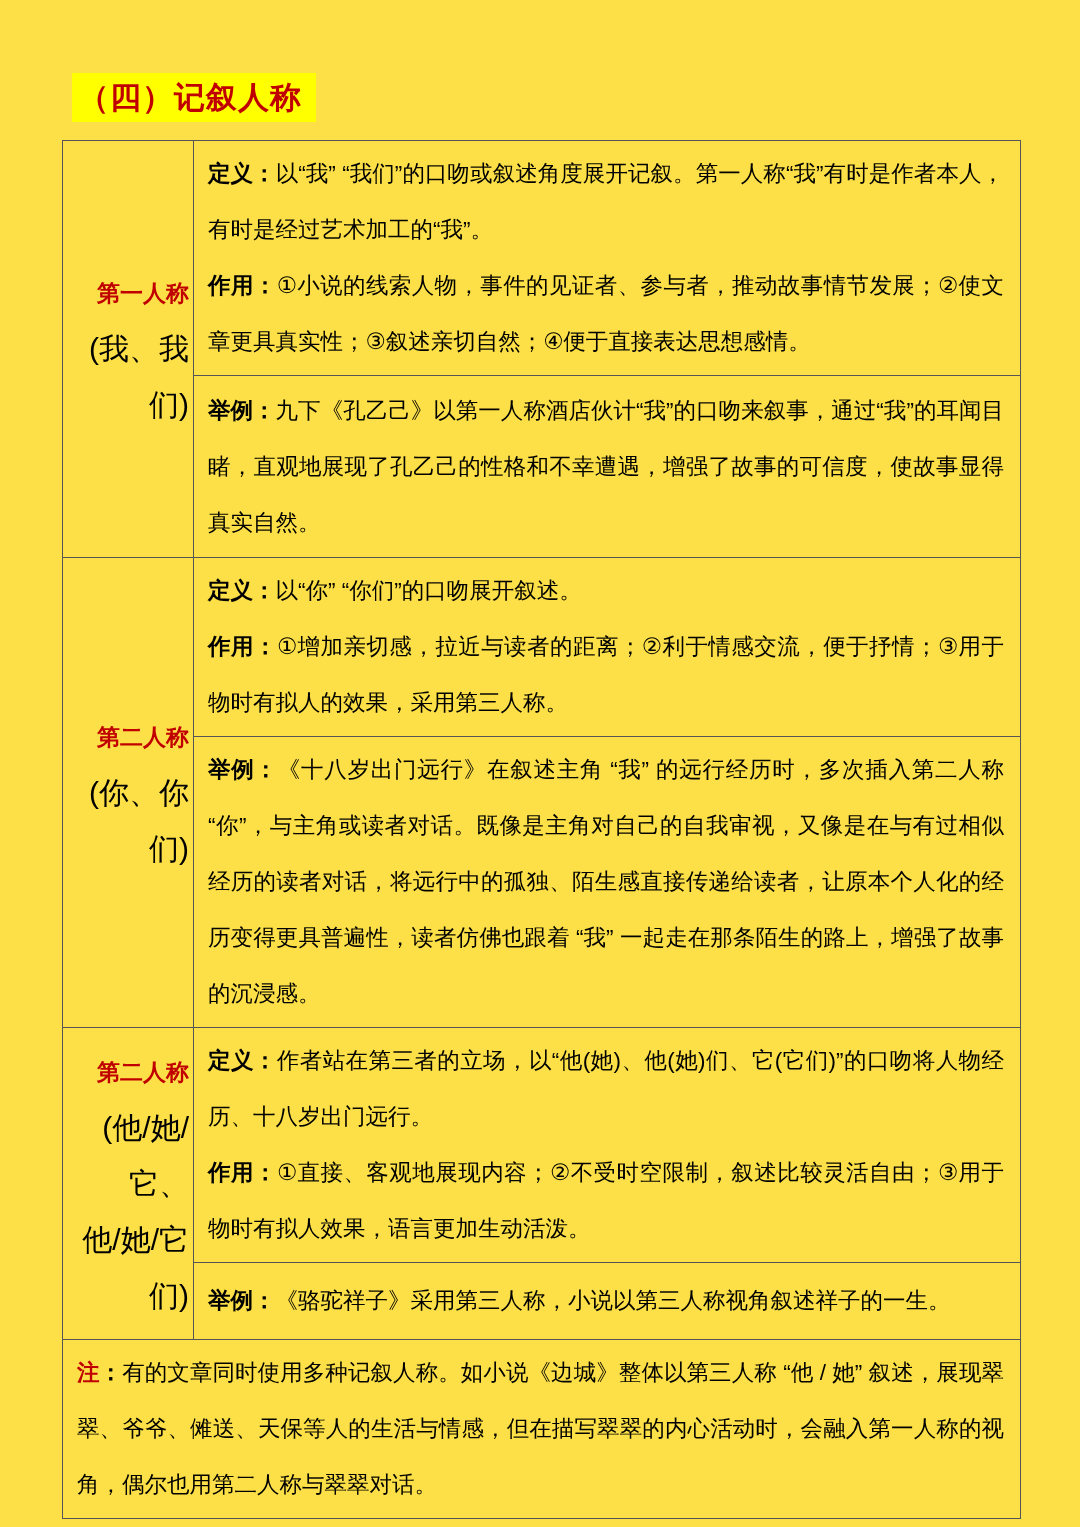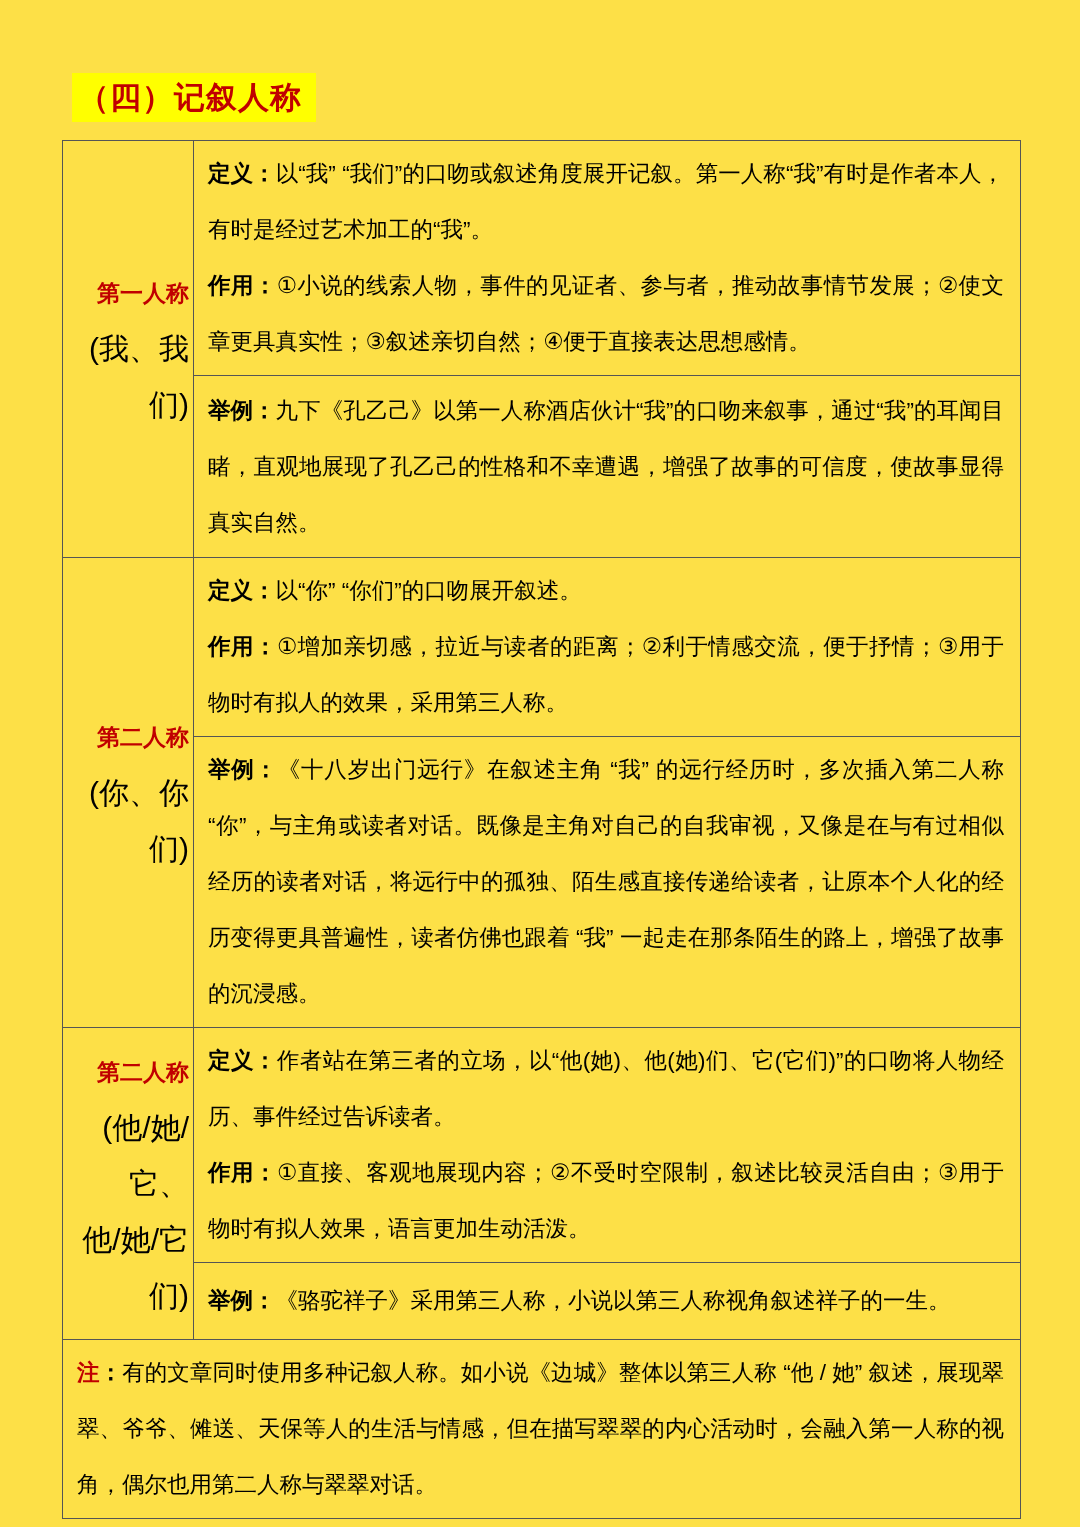--- a/index.html
+++ b/index.html
@@ -125,21 +125,21 @@
         </td>
       </tr>
 
       <tr>
         <td class="label-cell" rowspan="2">
           <div class="row-label">第二人称</div>
           <div class="row-sublabel">(他/她/它、
 他/她/它们)</div>
         </td>
         <td class="content-cell" style="height:223px">
-          <p><span class="seg-label">定义：</span><span>作者站在第三者的立场，以“他(她)、他(她)们、它(它们)”的口吻将人物经历、事件经过告诉读者。</span></p>
+          <p><span class="seg-label">定义：</span><span>作者站在第三者的立场，以“他(她)、他(她)们、它(它们)”的口吻将人物经历、十八岁出门远行。</span></p>
           <p><span class="seg-label">作用：</span><span>①直接、客观地展现内容；②不受时空限制，叙述比较灵活自由；③用于物时有拟人效果，语言更加生动活泼。</span></p>
         </td>
       </tr>
       <tr>
         <td class="content-cell" style="height:77px">
           <p><span class="seg-label">举例：</span><span>《骆驼祥子》采用第三人称，小说以第三人称视角叙述祥子的一生。</span></p>
         </td>
       </tr>
 
       <tr>

